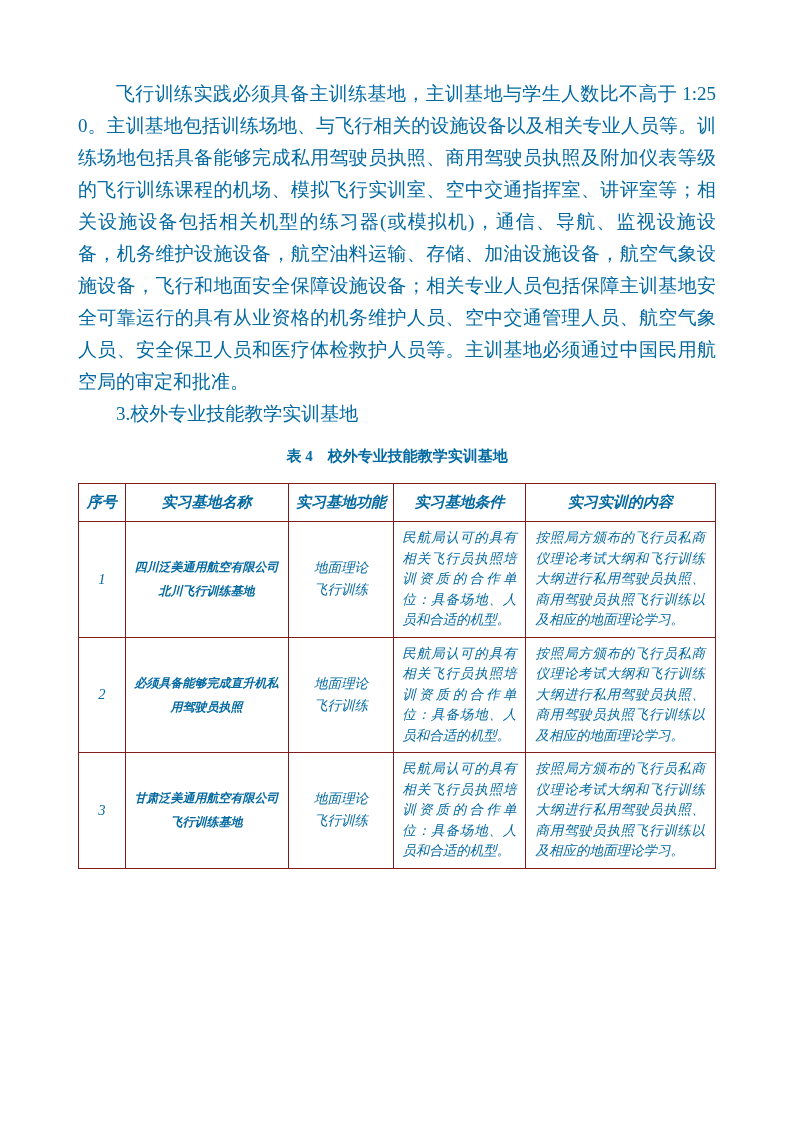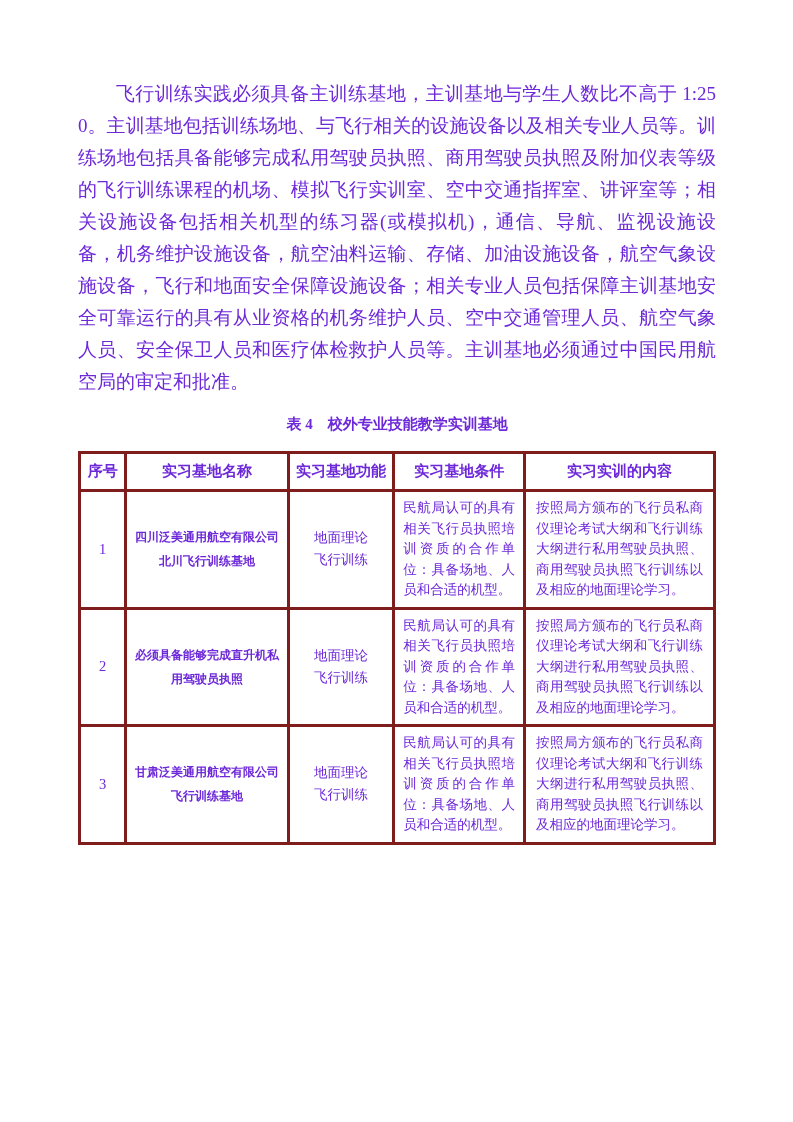--- a/index.html
+++ b/index.html
@@ -8,21 +8,21 @@
     background: #ffffff;
   }
   .page {
     position: relative;
     width: 793px;
     height: 1122px;
     box-sizing: border-box;
     background: #ffffff;
     padding: 78px 77px 0 78px;
     font-family: "Liberation Serif", "DejaVu Serif", serif;
-    color: #6d28d9;
+    color: #0369a1;
     overflow: hidden;
   }
   .body-para {
     margin: 0;
     font-size: 19px;
     line-height: 32px;
     text-align: justify;
     text-justify: inter-ideograph;
     text-indent: 2em;
     word-break: break-all;
@@ -44,24 +44,25 @@
   .table-caption .caption-title {
     margin-left: 1em;
   }
   table.base-table {
     width: 100%;
     border-collapse: collapse;
     table-layout: fixed;
   }
   table.base-table th,
   table.base-table td {
-    border: 3px solid #7f1d1d;
+    border: 1px solid #7f1d1d;
     box-sizing: border-box;
     vertical-align: middle;
     overflow: hidden;
+    font-style: italic;
   }
   table.base-table th {
     font-size: 15px;
     font-weight: bold;
     text-align: center;
     height: 38px;
     padding: 2px 4px;
   }
   tr.data-row-1 { height: 114px; }
   tr.data-row-2 { height: 107px; }
@@ -105,20 +106,21 @@
   }
 </style>
 </head>
 <body>
 
 <div class="page">
 
   <p class="body-para">飞行训练实践必须具备主训练基地，主训基地与学生人数比不高于 1:250。主训基地包括训练场地、与飞行相关的设施设备以及相关专业人员等。训练场地包括具备能够完成私用驾驶员执照、商用驾驶员执照及附加仪表等级的飞行训练课程的机场、模拟飞行实训室、空中交通指挥室、讲评室等；相关设施设备包括相关机型的练习器(或模拟机)，通信、导航、监视设施设备，机务维护设施设备，航空油料运输、存储、加油设施设备，航空气象设施设备，飞行和地面安全保障设施设备；相关专业人员包括保障主训基地安全可靠运行的具有从业资格的机务维护人员、空中交通管理人员、航空气象人员、安全保卫人员和医疗体检救护人员等。主训基地必须通过中国民用航空局的审定和批准。</p>
 
 
+  <p class="section-heading">3.校外专业技能教学实训基地</p>
 
   <div class="table-caption">
     <span class="caption-label">表 4</span><span class="caption-title">校外专业技能教学实训基地</span>
   </div>
 
   <table class="base-table">
     <colgroup>
       <col style="width:7.3%">
       <col style="width:25.6%">
       <col style="width:16.6%">

